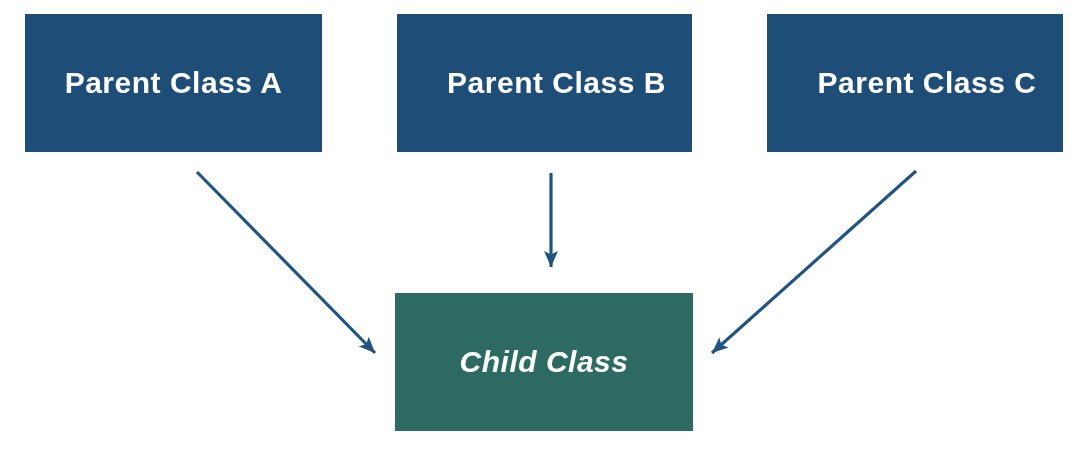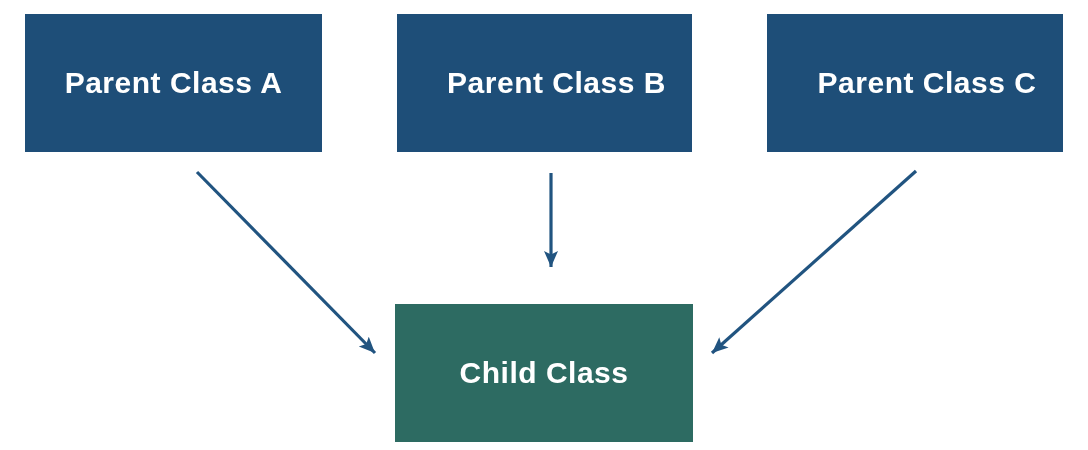--- a/index.html
+++ b/index.html
@@ -28,21 +28,21 @@
     font-weight: 700;
     letter-spacing: 0.5px;
     white-space: nowrap;
   }
   .node.parent { background: var(--parent-fill, #1E4E78); }
   .node.child  { background: var(--child-fill, #2D6B62); }
 
   .node.parent-a { left: 25px;  top: 14px;  width: 297px; height: 138px; }
   .node.parent-b { left: 397px; top: 14px;  width: 295px; height: 138px; padding-left: 24px; }
   .node.parent-c { left: 767px; top: 14px;  width: 296px; height: 138px; padding-left: 24px; }
-  .node.child-n  { left: 395px; top: 304px; width: 298px; height: 138px; }
+  .node.child-n  { left: 395px; top: 293px; width: 298px; height: 138px; font-style: italic; }
 
   svg.edges {
     position: absolute;
     left: 0; top: 0;
     width: 1088px;
     height: 450px;
     pointer-events: none;
   }
   svg.edges line {
     stroke: var(--arrow, #215480);

